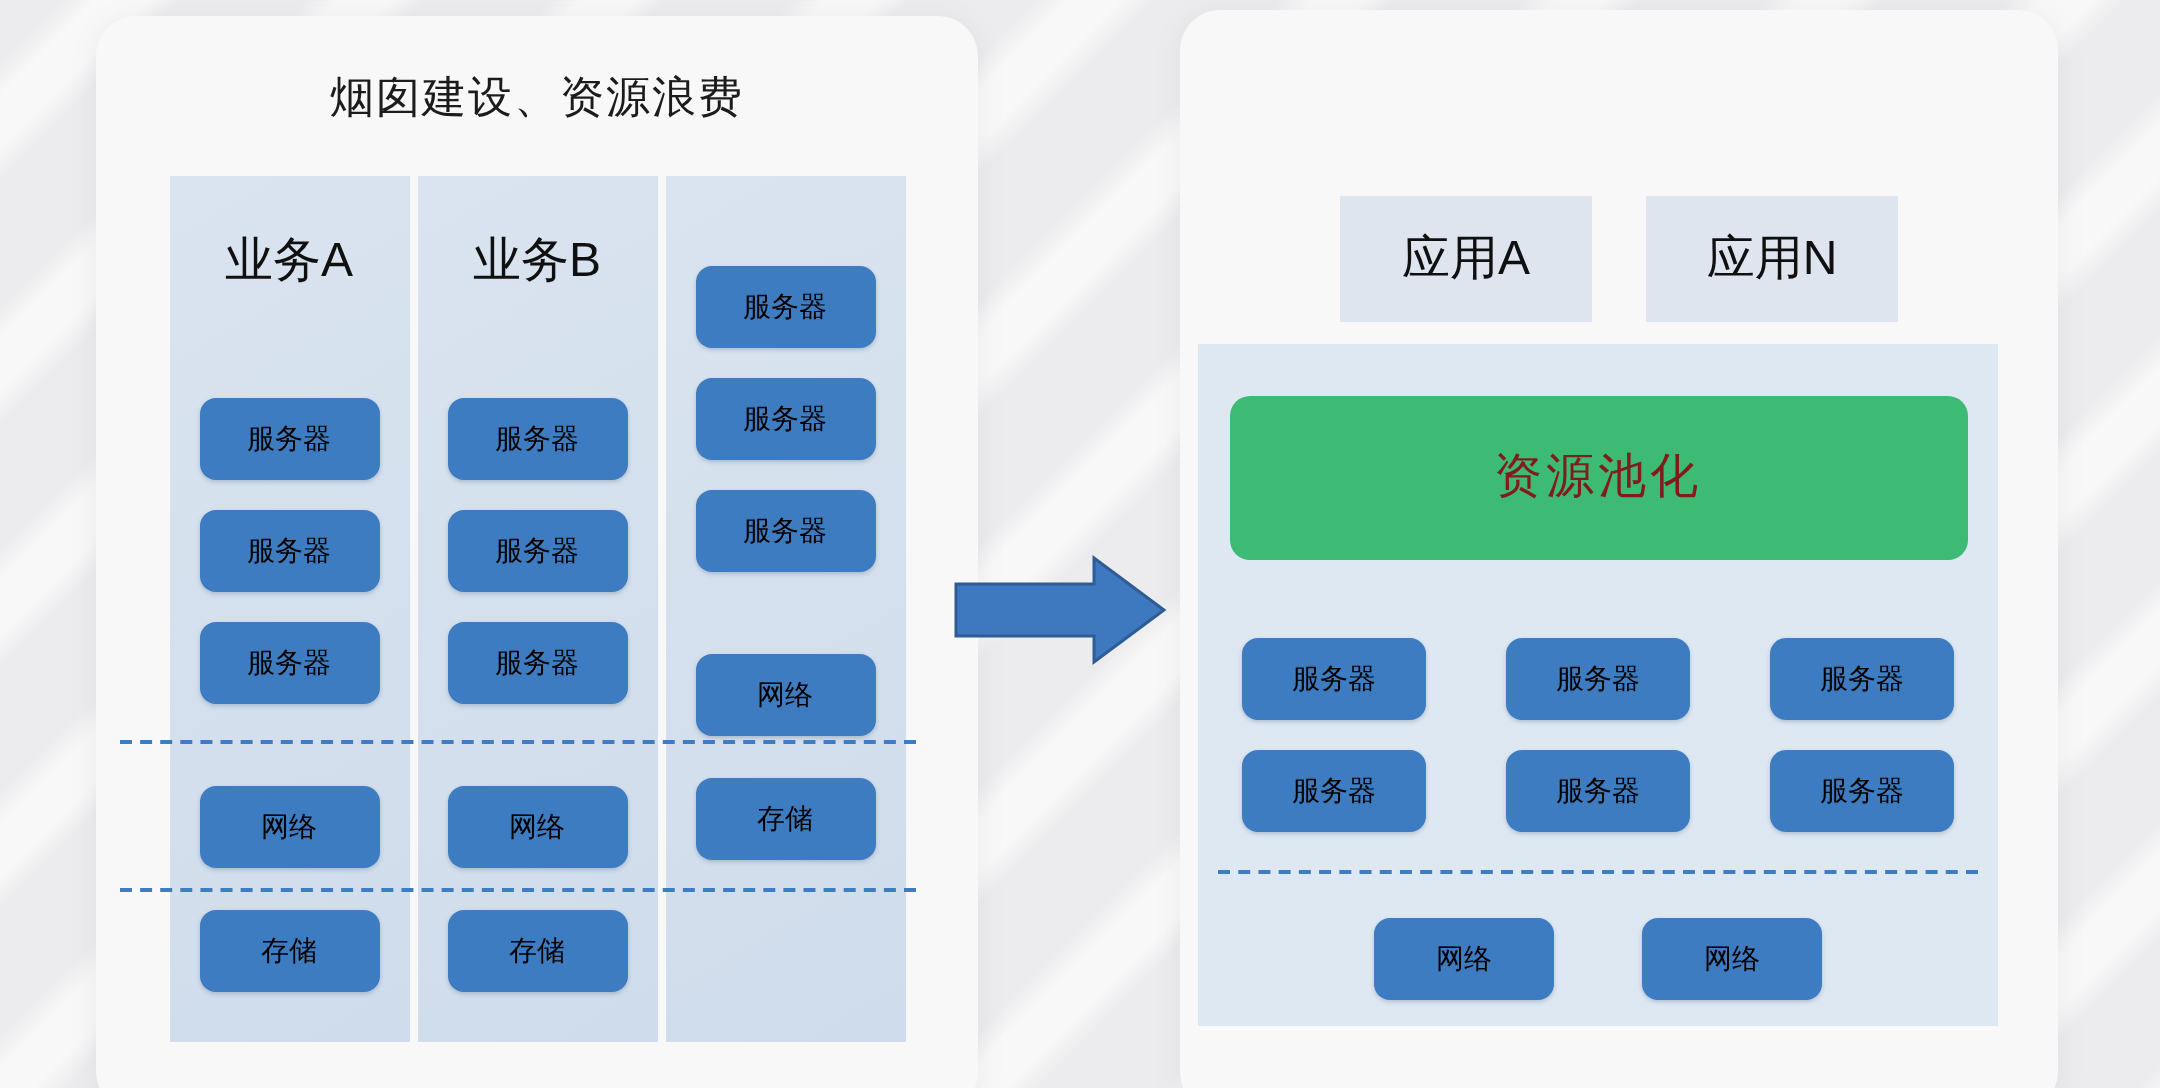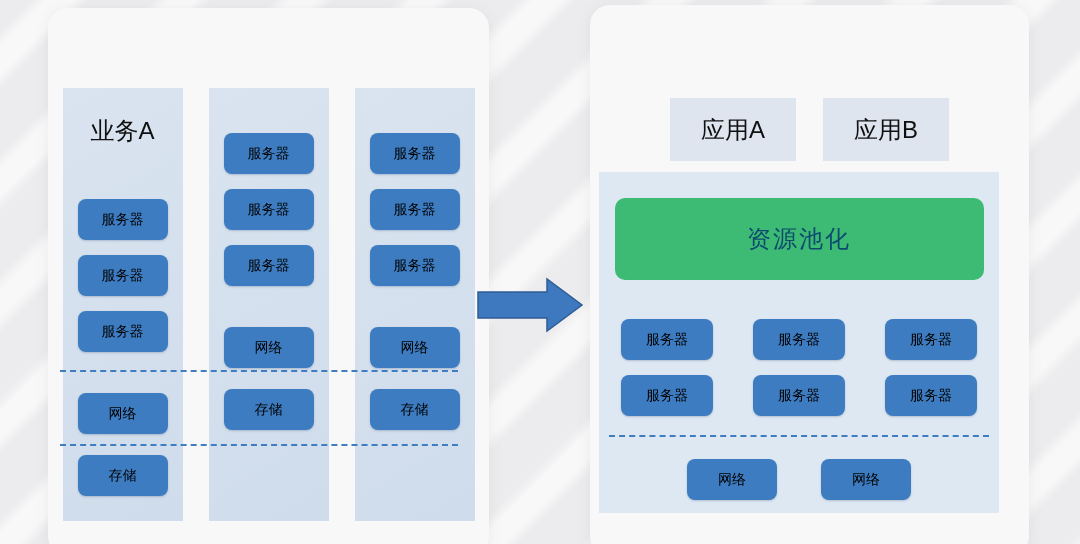--- a/index.html
+++ b/index.html
@@ -42,21 +42,21 @@
     text-align: center;
     font-size: 22px;
     color: var(--title_color);
     letter-spacing: 1px;
     white-space: nowrap;
   }
 
   
   .columns-row {
     position: absolute; top: 80px; left: 0; right: 0;
-    display: flex; justify-content: center; gap: 26px;
+    display: flex; justify-content: center; gap: 4px;
   }
   .column {
     width: 120px; height: 433px;
     background: linear-gradient(150deg, #dae4f0 0%, #cfdceb 100%);
   }
   .col-header {
     margin-top: 20px; height: 46px; line-height: 46px;
     text-align: center; font-size: 24px; color: #101010;
   }
   .btn {
@@ -97,52 +97,54 @@
   }
   .pool-container {
     position: absolute; left: 9px; top: 167px;
     width: 400px; height: 341px;
     background: var(--container_bg);
   }
   .green-box {
     margin: 26px auto 0; width: 369px; height: 82px;
     background: var(--accent_green);
     border-radius: 10px;
-    color: #0c4a6e; font-size: 24px; line-height: 82px; text-align: center;
+    color: #7f1d1d; font-size: 24px; line-height: 82px; text-align: center;
     letter-spacing: 2px;
   }
   .server-row {
     display: flex; justify-content: center; gap: 40px;
   }
   .server-row.row-1 { margin-top: 39px; }
   .server-row.row-2 { margin-top: 15px; }
   .server-row .btn { width: 92px; margin-left: 0; margin-right: 0; }
   .dash.right-1 { left: 10px; width: 380px; top: 263px; }
   .network-row {
     position: absolute; top: 287px; left: 0; right: 0;
     display: flex; justify-content: center; gap: 44px;
   }
   .network-row .btn { width: 90px; margin-left: 0; margin-right: 0; }
 </style>
 </head>
 <body>
 
 <div class="card" id="left-card">
+  <div class="panel-title">烟囱建设、资源浪费</div>
 
   <div class="columns-row">
     <div class="column">
       <div class="col-header">业务A</div>
       <div class="btn first-server">服务器</div>
       <div class="btn stacked">服务器</div>
       <div class="btn stacked">服务器</div>
       <div class="btn network-l">网络</div>
       <div class="btn storage-l">存储</div>
     </div>
 
     <div class="column">
+      <div class="col-header">业务B</div>
       <div class="btn first-server">服务器</div>
       <div class="btn stacked">服务器</div>
       <div class="btn stacked">服务器</div>
       <div class="btn network-l">网络</div>
       <div class="btn storage-l">存储</div>
     </div>
 
     <div class="column">
       <div class="btn first-server">服务器</div>
       <div class="btn stacked">服务器</div>
@@ -157,21 +159,21 @@
 </div>
 
 <svg id="arrow" width="108" height="58" viewBox="0 0 108 58">
   <polygon points="1,16 70,16 70,3 105,29 70,55 70,42 1,42" fill="var(--arrow_fill)" stroke="var(--arrow_stroke)" stroke-width="1.5"></polygon>
 </svg>
 
 <div class="card" id="right-card">
 
   <div class="apps-row">
     <div class="app-box">应用A</div>
-    <div class="app-box">应用B</div>
+    <div class="app-box">应用N</div>
   </div>
 
   <div class="pool-container">
     <div class="green-box">资源池化</div>
 
     <div class="server-row row-1">
       <div class="btn">服务器</div>
       <div class="btn">服务器</div>
       <div class="btn">服务器</div>
     </div>

